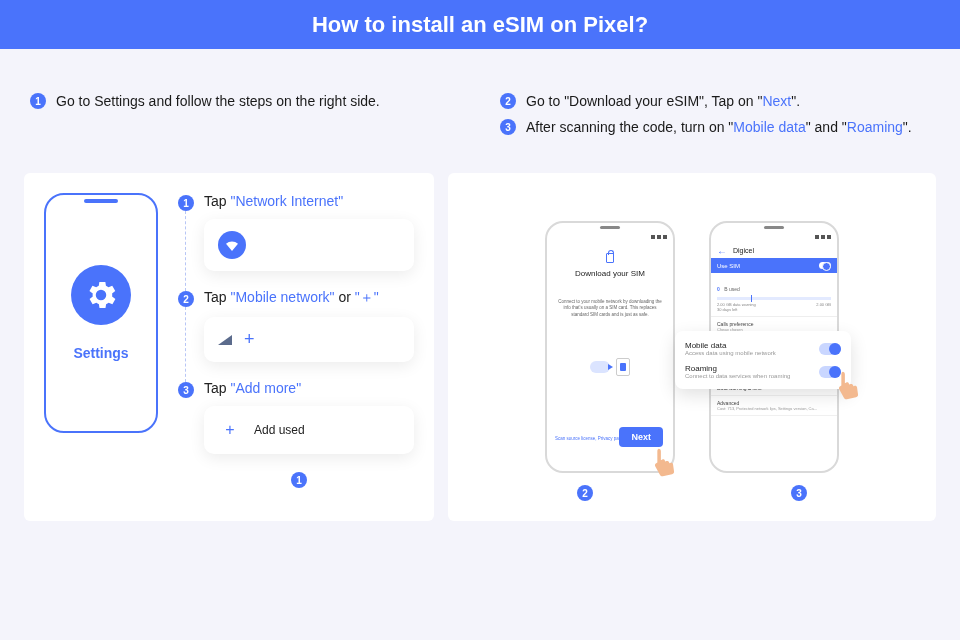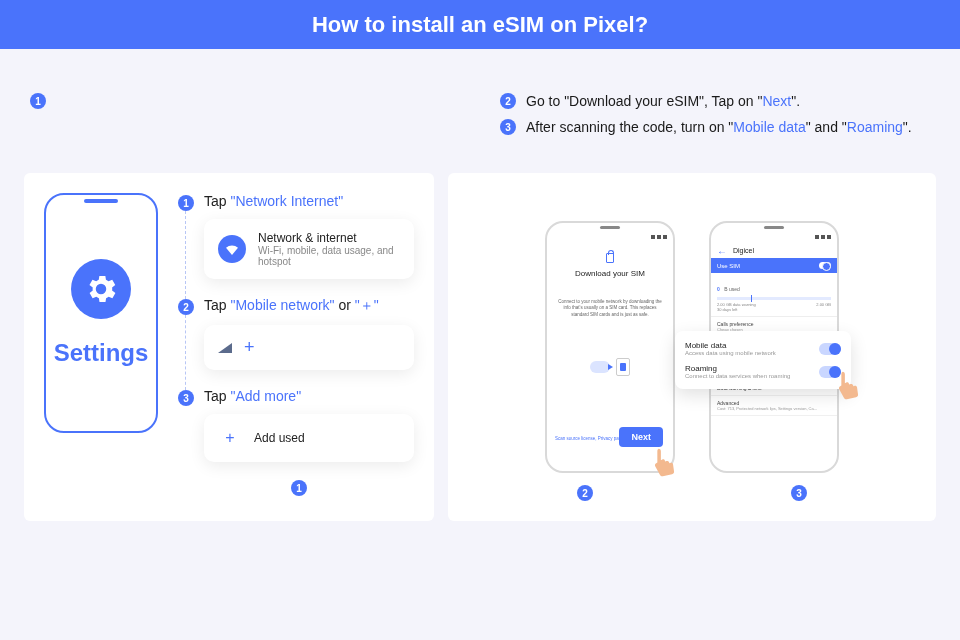--- a/index.html
+++ b/index.html
@@ -13,21 +13,21 @@
 .inst-row{display:flex;align-items:center;gap:10px;margin-bottom:10px;font-size:14px;color:#1a1a1a}
 .bullet{width:16px;height:16px;border-radius:50%;background:#4a73fb;color:#fff;font-size:10px;font-weight:700;display:flex;align-items:center;justify-content:center;flex-shrink:0}
 .hl{color:#4a73fb}
 .panels{display:flex;gap:14px}
 .panel{background:#fff;border-radius:6px;padding:20px;flex:1}
 .panel-left{display:flex;gap:26px}
 .phone-frame{width:114px;height:240px;border:2.5px solid #4a73fb;border-radius:20px;display:flex;flex-direction:column;align-items:center;justify-content:center;gap:20px;flex-shrink:0;position:relative;background:#fff}
 .phone-frame::before{content:"";position:absolute;top:4px;width:34px;height:4px;background:#4a73fb;border-radius:3px}
 .gear-circle{width:60px;height:60px;border-radius:50%;background:#4a73fb;display:flex;align-items:center;justify-content:center}
 .gear-circle svg{width:36px;height:36px;fill:#fff}
-.settings-label{color:#4a73fb;font-weight:700;font-size:24px}
+.settings-label{color:#4a73fb;font-weight:700;font-size:14px}
 .steps{flex:1}
 .step{position:relative;padding-left:20px;margin-bottom:18px}
 .step .bullet{position:absolute;left:-6px;top:2px}
 .step-title{font-size:14px;color:#222;margin-bottom:10px}
 .step-title .hl{color:#4a73fb}
 .card{background:#fff;border-radius:10px;box-shadow:0 4px 16px rgba(0,0,0,.08);padding:12px 14px;display:flex;align-items:center;gap:12px}
 .card-icon{width:28px;height:28px;border-radius:50%;background:#4a73fb;display:flex;align-items:center;justify-content:center;flex-shrink:0}
 .card-icon svg{width:16px;height:16px;fill:#fff}
 .card-body{flex:1}
 .card-title{font-size:12px;color:#222;font-weight:500}
@@ -96,20 +96,21 @@
 
 <div class="header">
   <h1>How to install an eSIM on Pixel?</h1>
 </div>
 
 <div class="content">
   <div class="top-instructions">
     <div class="inst-left">
       <div class="inst-row">
         <span class="bullet">1</span>
+        <span>Go to Settings and follow the steps on the right side.</span>
       </div>
     </div>
     <div class="inst-right">
       <div class="inst-row">
         <span class="bullet">2</span>
         <span><span>Go to "Download your eSIM", Tap on "</span><span class="hl">Next</span><span>".</span></span>
       </div>
       <div class="inst-row">
         <span class="bullet">3</span>
         <span><span>After scanning the code, turn on "</span><span class="hl">Mobile data</span><span>" and "</span><span class="hl">Roaming</span><span>".</span></span>
@@ -134,24 +135,20 @@
 
         <div class="step">
           <div class="step-line"></div>
           <span class="bullet">1</span>
           <div class="step-title"><span>Tap </span><span class="hl">"Network Internet"</span></div>
           <div class="card">
             <div class="card-icon">
               <svg viewBox="0 0 24 24">
                   <path d="M12 21l9-11a14 14 0 0 0-18 0zM12 16l4-5a7 7 0 0 0-8 0z"></path>
                 </svg>
-            </div>
-            <div class="card-body">
-              <div class="card-title">Network &amp; internet</div>
-              <div class="card-sub">Wi-Fi, mobile, data usage, and hotspot</div>
             </div>
           </div>
         </div>
 
         <div class="step">
           <div class="step-line"></div>
           <span class="bullet">2</span>
           <div class="step-title"><span>Tap </span><span class="hl">"Mobile network"</span><span> or </span><span class="hl">"＋"</span></div>
           <div class="card">
             <div class="tri-ic"></div>

